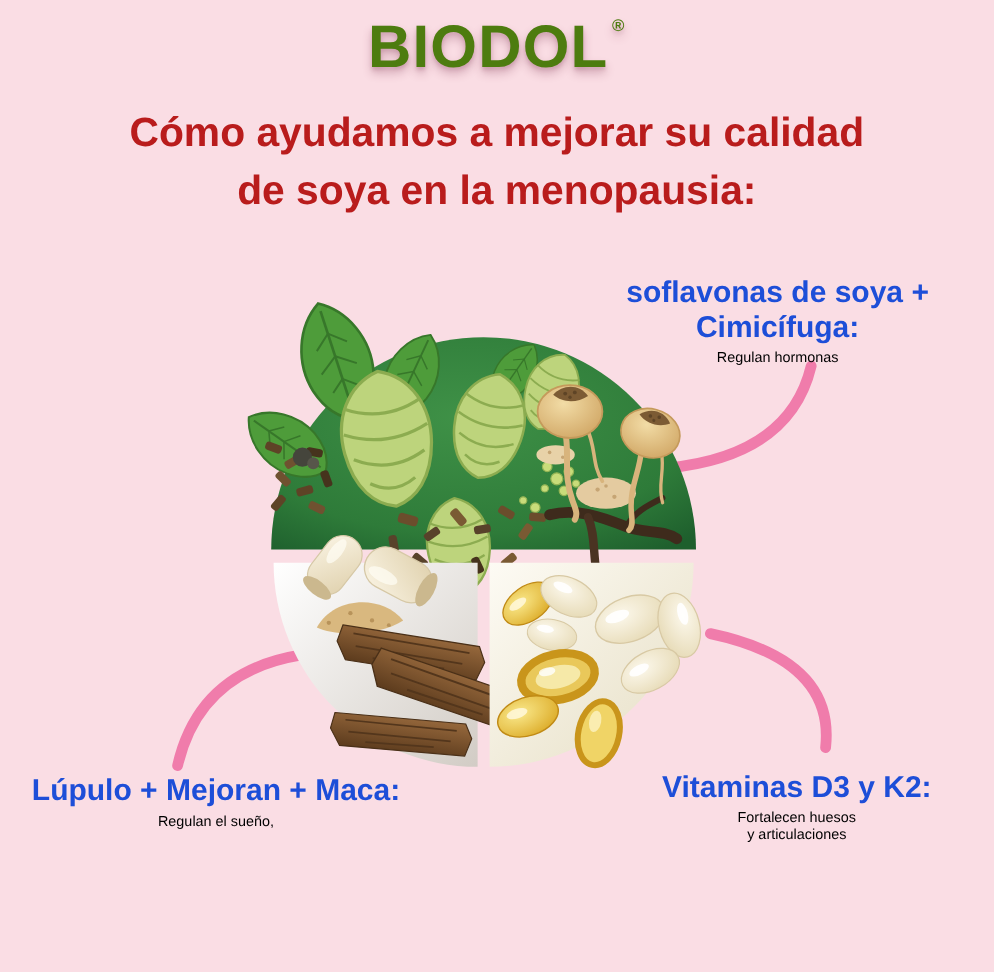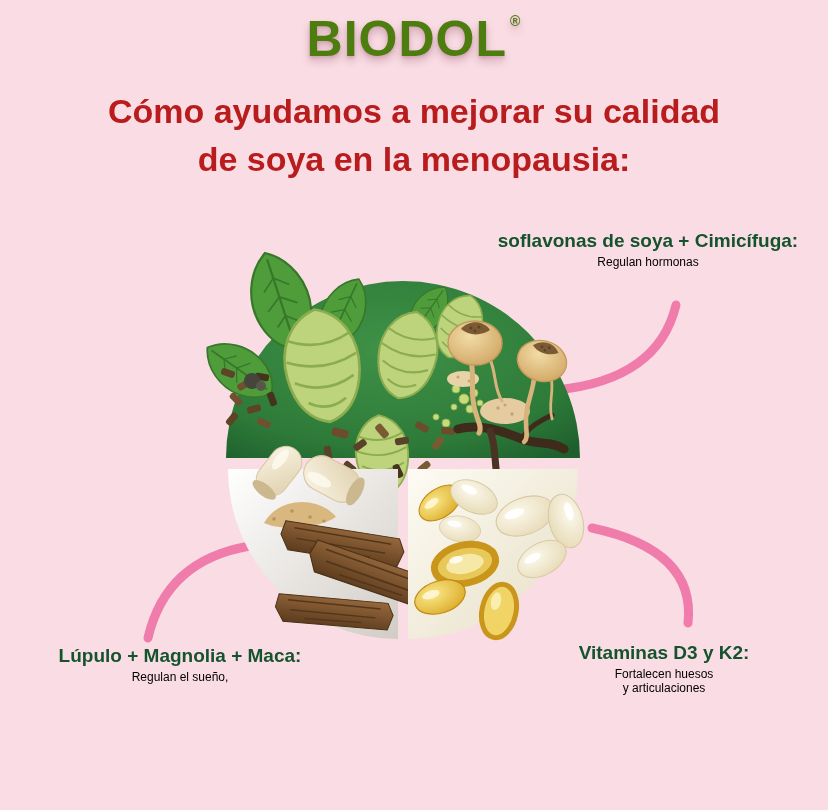--- a/index.html
+++ b/index.html
@@ -14,21 +14,21 @@
     font-size:50px;font-weight:800;color:#4d7c0f;letter-spacing:1px;
     text-shadow:0 5px 8px rgba(128,52,82,0.32), 0 2px 3px rgba(128,52,82,0.18);
   }
   .logo sup{font-size:14px;vertical-align:30px;margin-left:3px;font-weight:700;}
   .headline{
     position:absolute;top:88px;left:0;right:0;text-align:center;
     font-size:34px;line-height:1.4;font-weight:800;color:#b91c1c;
   }
   .headline span{display:block;}
   .callout{position:absolute;text-align:center;}
-  .callout .title{font-size:19px;font-weight:700;color:#14532d;margin-bottom:3px;}
+  .callout .title{font-size:25px;font-weight:700;color:#1d4ed8;margin-bottom:3px;}
   .callout .line{font-size:12px;color:#000000;line-height:1.17;}
   #callout-isoflavones{left:470px;top:230px;width:356px;}
   #callout-sleep{left:5px;top:645px;width:350px;}
   #callout-vitamins{left:489px;top:642px;width:350px;}
   .connectors{position:absolute;left:0;top:0;pointer-events:none;}
   .illustration{position:absolute;left:222px;top:281px;overflow:visible;}
 </style>
 </head>
 <body>
 
@@ -235,21 +235,21 @@
       </g>
     </g>
   </svg>
 
   <div class="callout" id="callout-isoflavones">
     <div class="title">soflavonas de soya + Cimicífuga:</div>
     <div class="line">Regulan hormonas</div>
   </div>
 
   <div class="callout" id="callout-sleep">
-    <div class="title">Lúpulo + Magnolia + Maca:</div>
+    <div class="title">Lúpulo + Mejoran + Maca:</div>
     <div class="line">Regulan el sueño,</div>
   </div>
 
   <div class="callout" id="callout-vitamins">
     <div class="title">Vitaminas D3 y K2:</div>
     <div class="line">Fortalecen huesos</div>
     <div class="line">y articulaciones</div>
   </div>
 
 </div>

